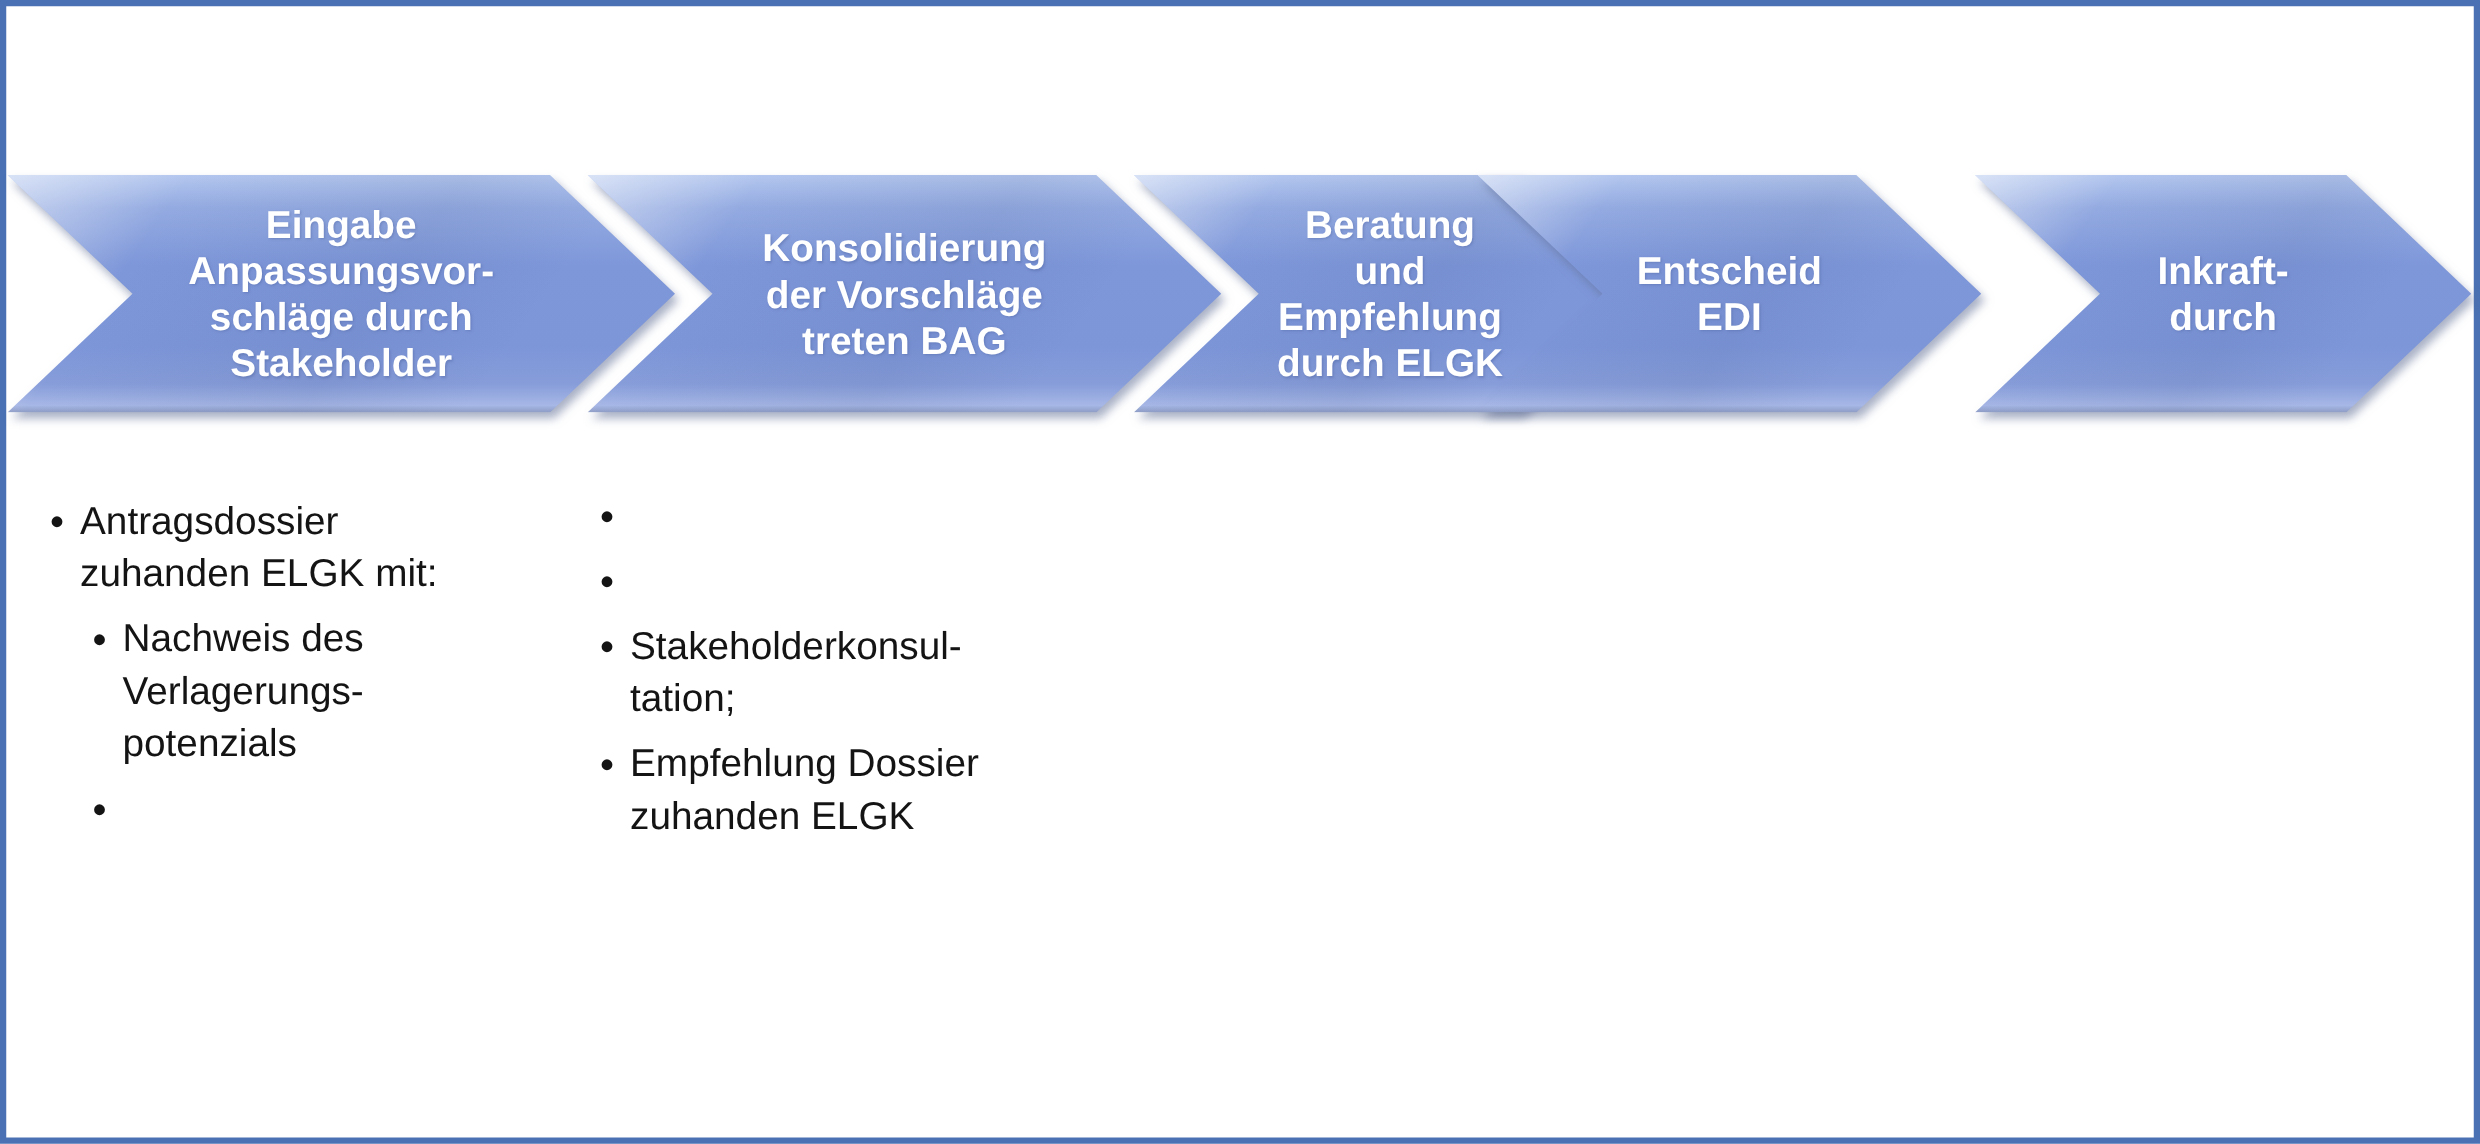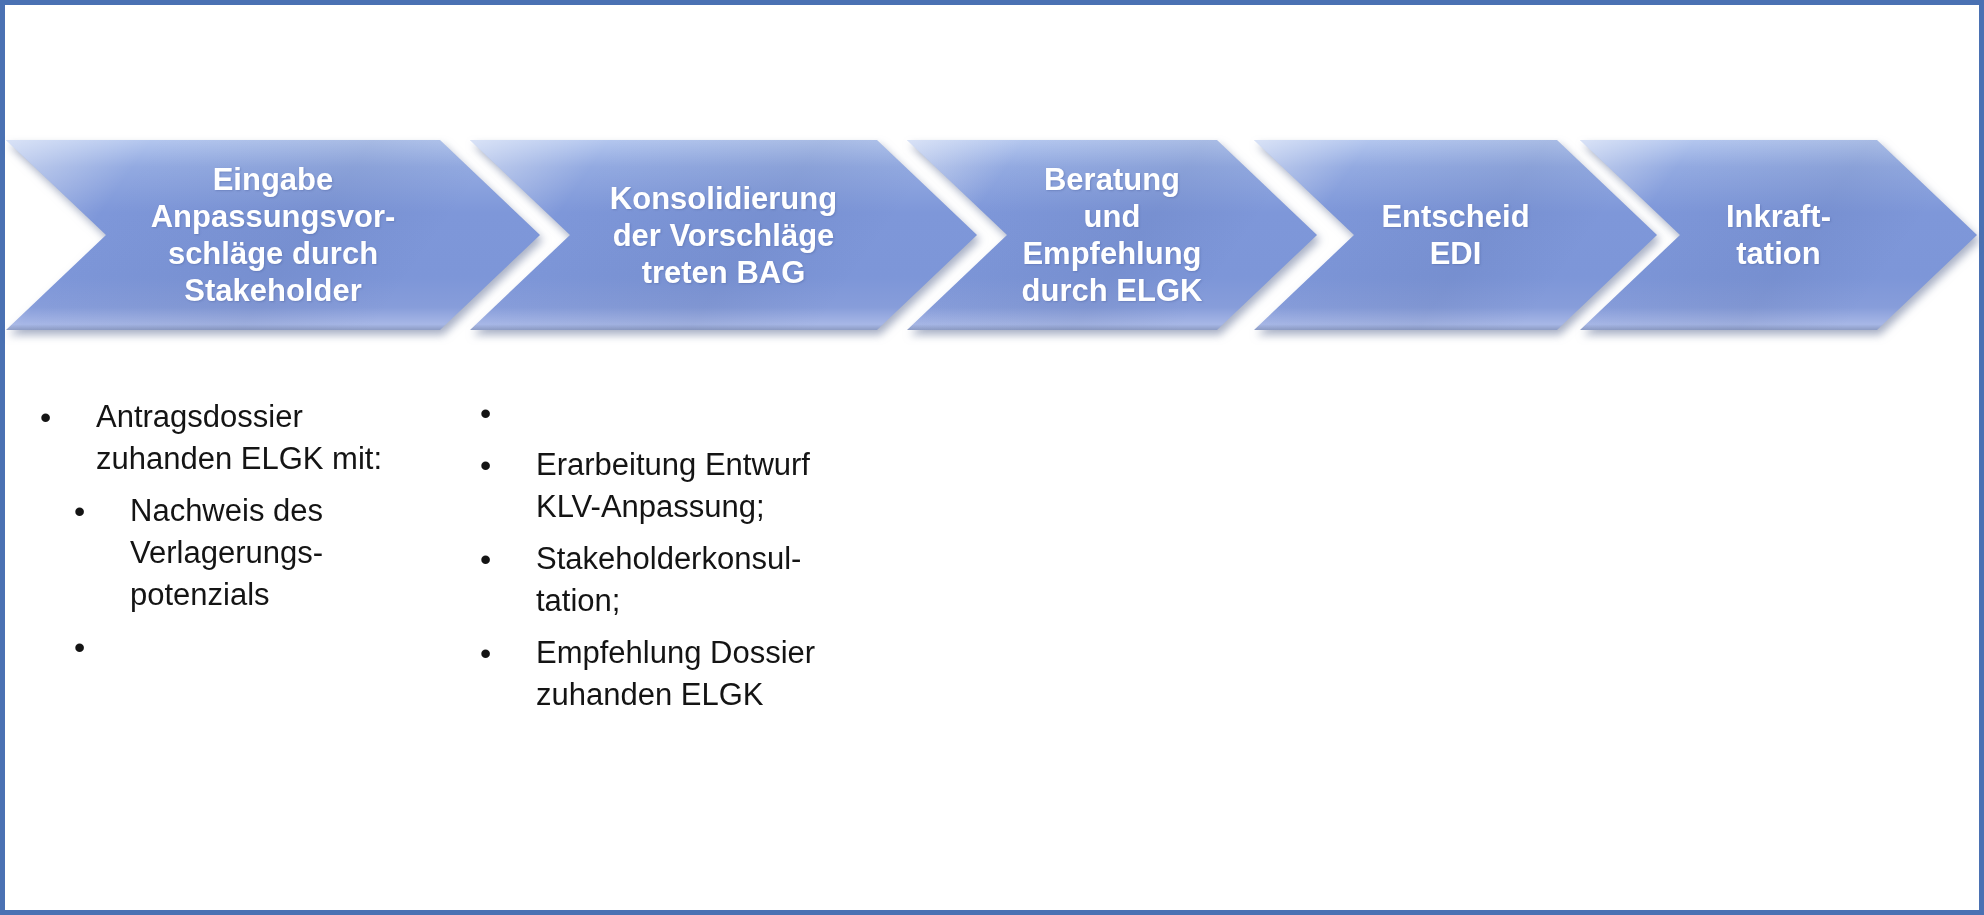--- a/index.html
+++ b/index.html
@@ -59,21 +59,21 @@
     text-align: center;
     color: #ffffff;
     font-size: 31px;
     line-height: 37px;
     font-weight: bold;
     text-shadow: 1px 1px 2px rgba(70, 90, 150, 0.35);
   }
   .step1 { left: 6px;    width: 534px; }
   .step2 { left: 470px;  width: 507px; }
   .step3 { left: 907px;  width: 410px; }
-  .step4 { left: 1254px; width: 403px; }
+  .step4 { left: 1182px; width: 403px; }
   .step5 { left: 1580px; width: 397px; }
 
   
   .detail-col {
     position: absolute;
     width: 360px;
     color: #141414;
     font-size: 31px;
     line-height: 42px;
   }
@@ -85,21 +85,20 @@
     margin-top: 10px;
   }
   .li:first-child { margin-top: 0; }
   .li .marker {
     flex: 0 0 auto;
     width: 24px;
     font-size: 32px;
   }
   .li .txt {
     white-space: pre-line;
-    margin-left: 32px;
   }
   .lvl2 { margin-left: 34px; }
 </style>
 </head>
 <body>
 
 <div class="frame"></div>
 
 <div class="band">
   <div class="chev-wrap step1">
@@ -127,21 +126,21 @@
   </div>
   <div class="chev-wrap step4">
     <div class="chev">
       <div class="chev-label">Entscheid
 EDI</div>
     </div>
   </div>
   <div class="chev-wrap step5">
     <div class="chev">
       <div class="chev-label">Inkraft-
-tation</div>
+durch</div>
     </div>
   </div>
 </div>
 
 <div class="detail-col col1">
   <div class="li lvl1">
     <span class="marker">•</span>
     <span class="txt">Antragsdossier
 zuhanden ELGK mit:</span>
   </div>
@@ -155,22 +154,20 @@
     <span class="marker">•</span>
   </div>
 </div>
 
 <div class="detail-col col2">
   <div class="li lvl1">
     <span class="marker">•</span>
   </div>
   <div class="li lvl1">
     <span class="marker">•</span>
-    <span class="txt">Erarbeitung Entwurf
-KLV-Anpassung;</span>
   </div>
   <div class="li lvl1">
     <span class="marker">•</span>
     <span class="txt">Stakeholderkonsul-
 tation;</span>
   </div>
   <div class="li lvl1">
     <span class="marker">•</span>
     <span class="txt">Empfehlung Dossier
 zuhanden ELGK</span>

